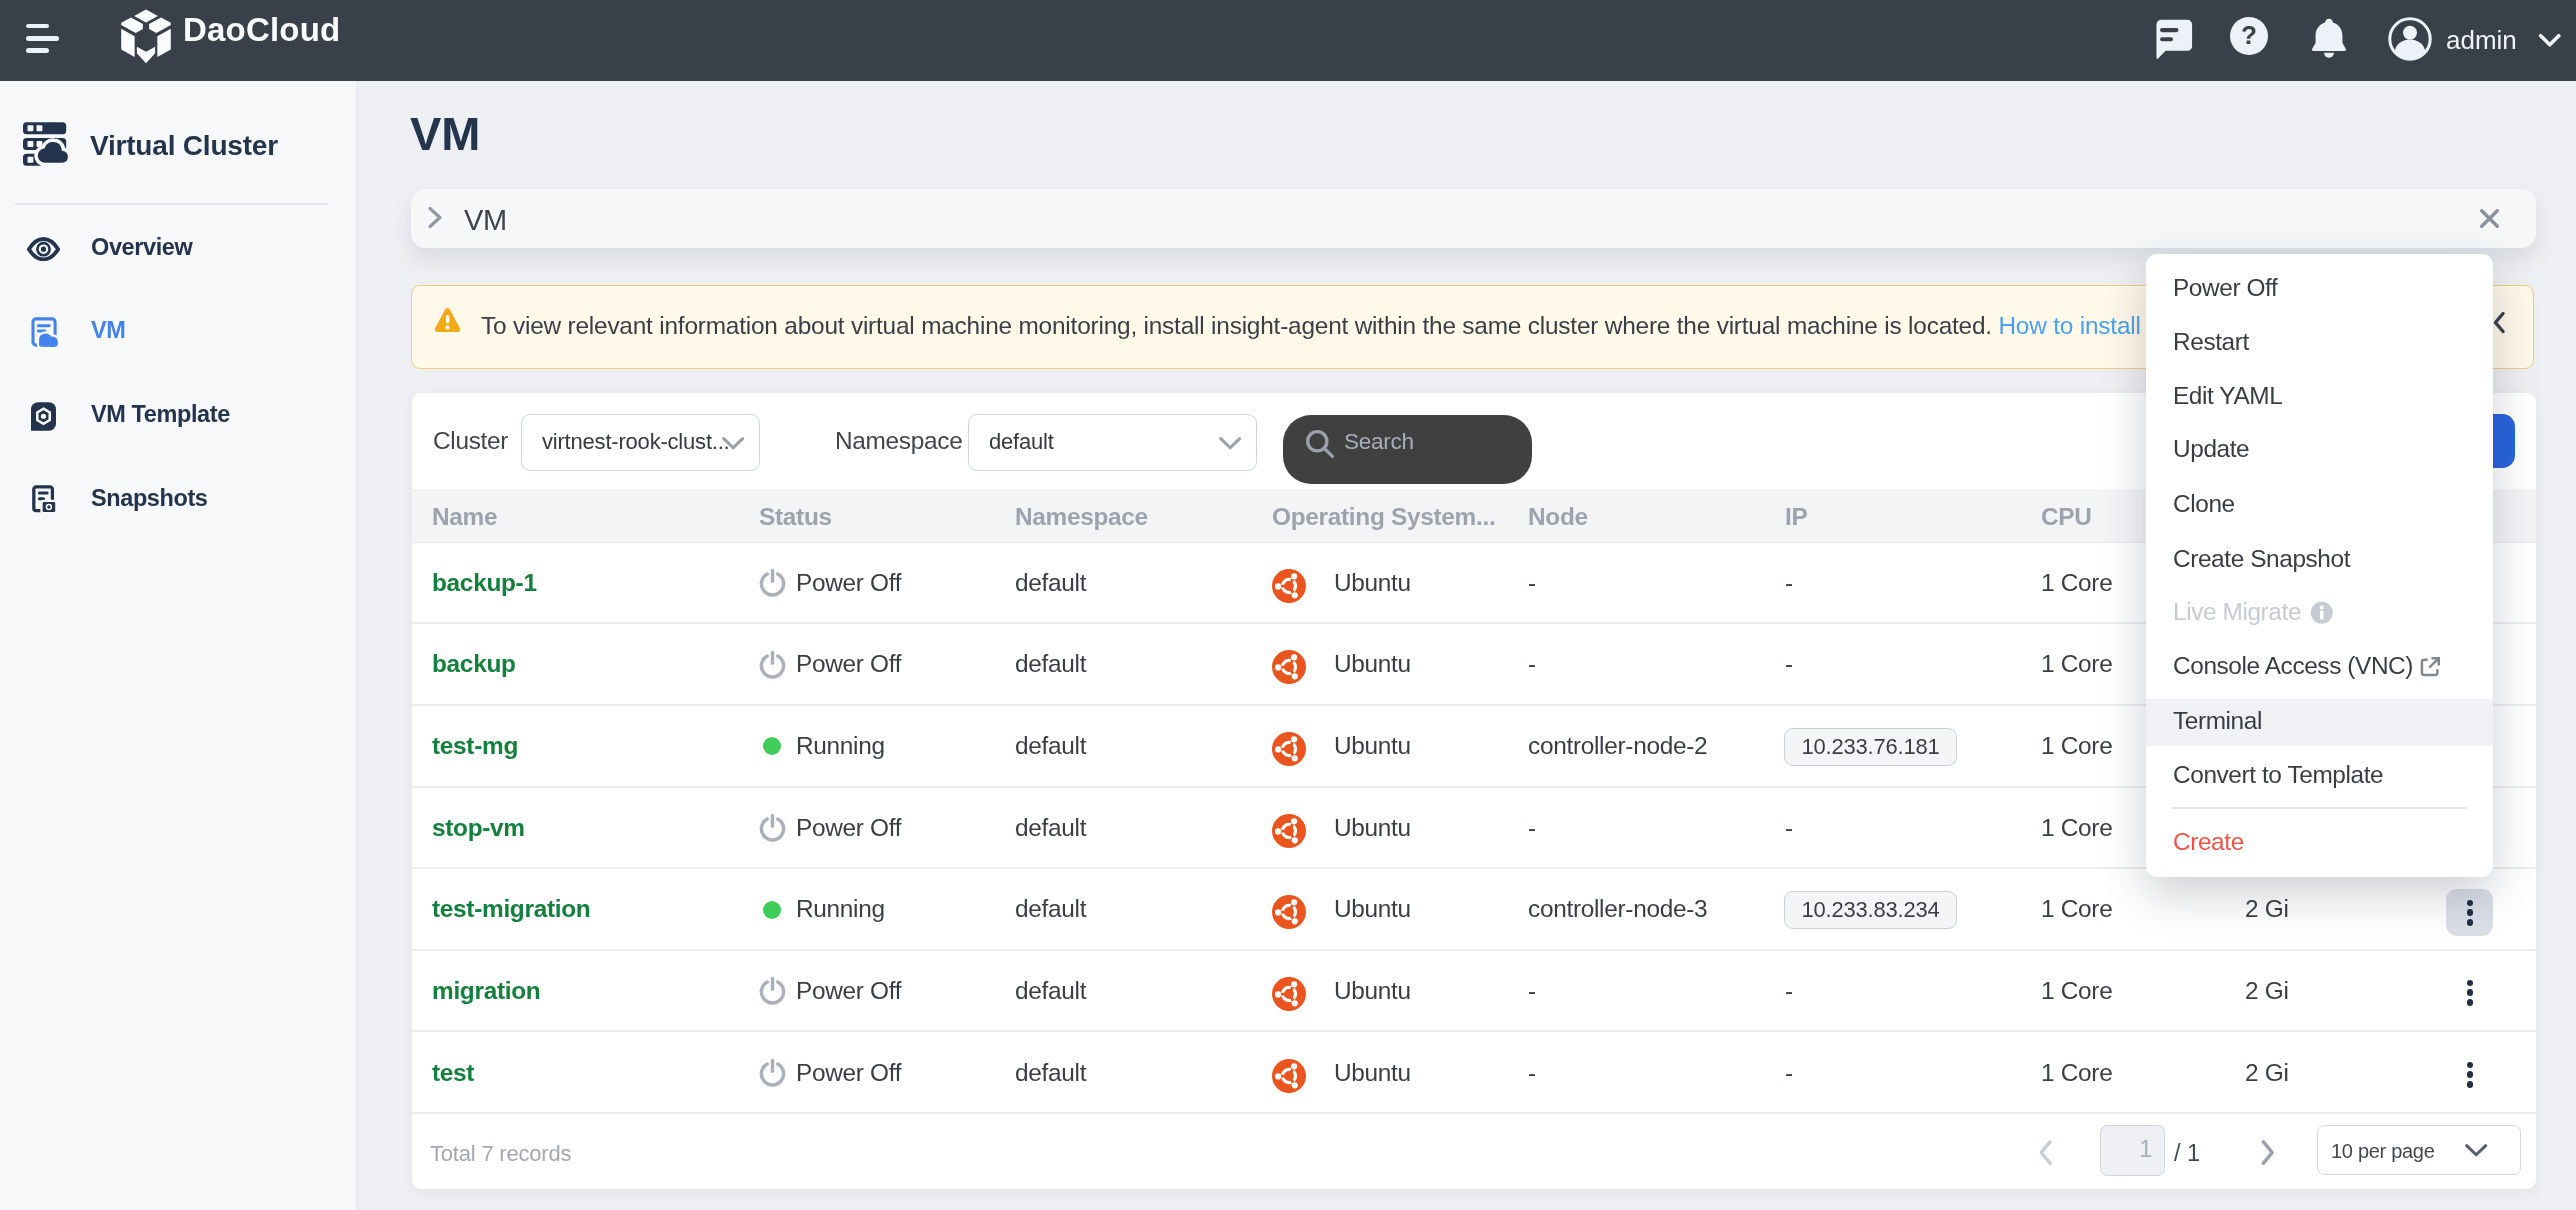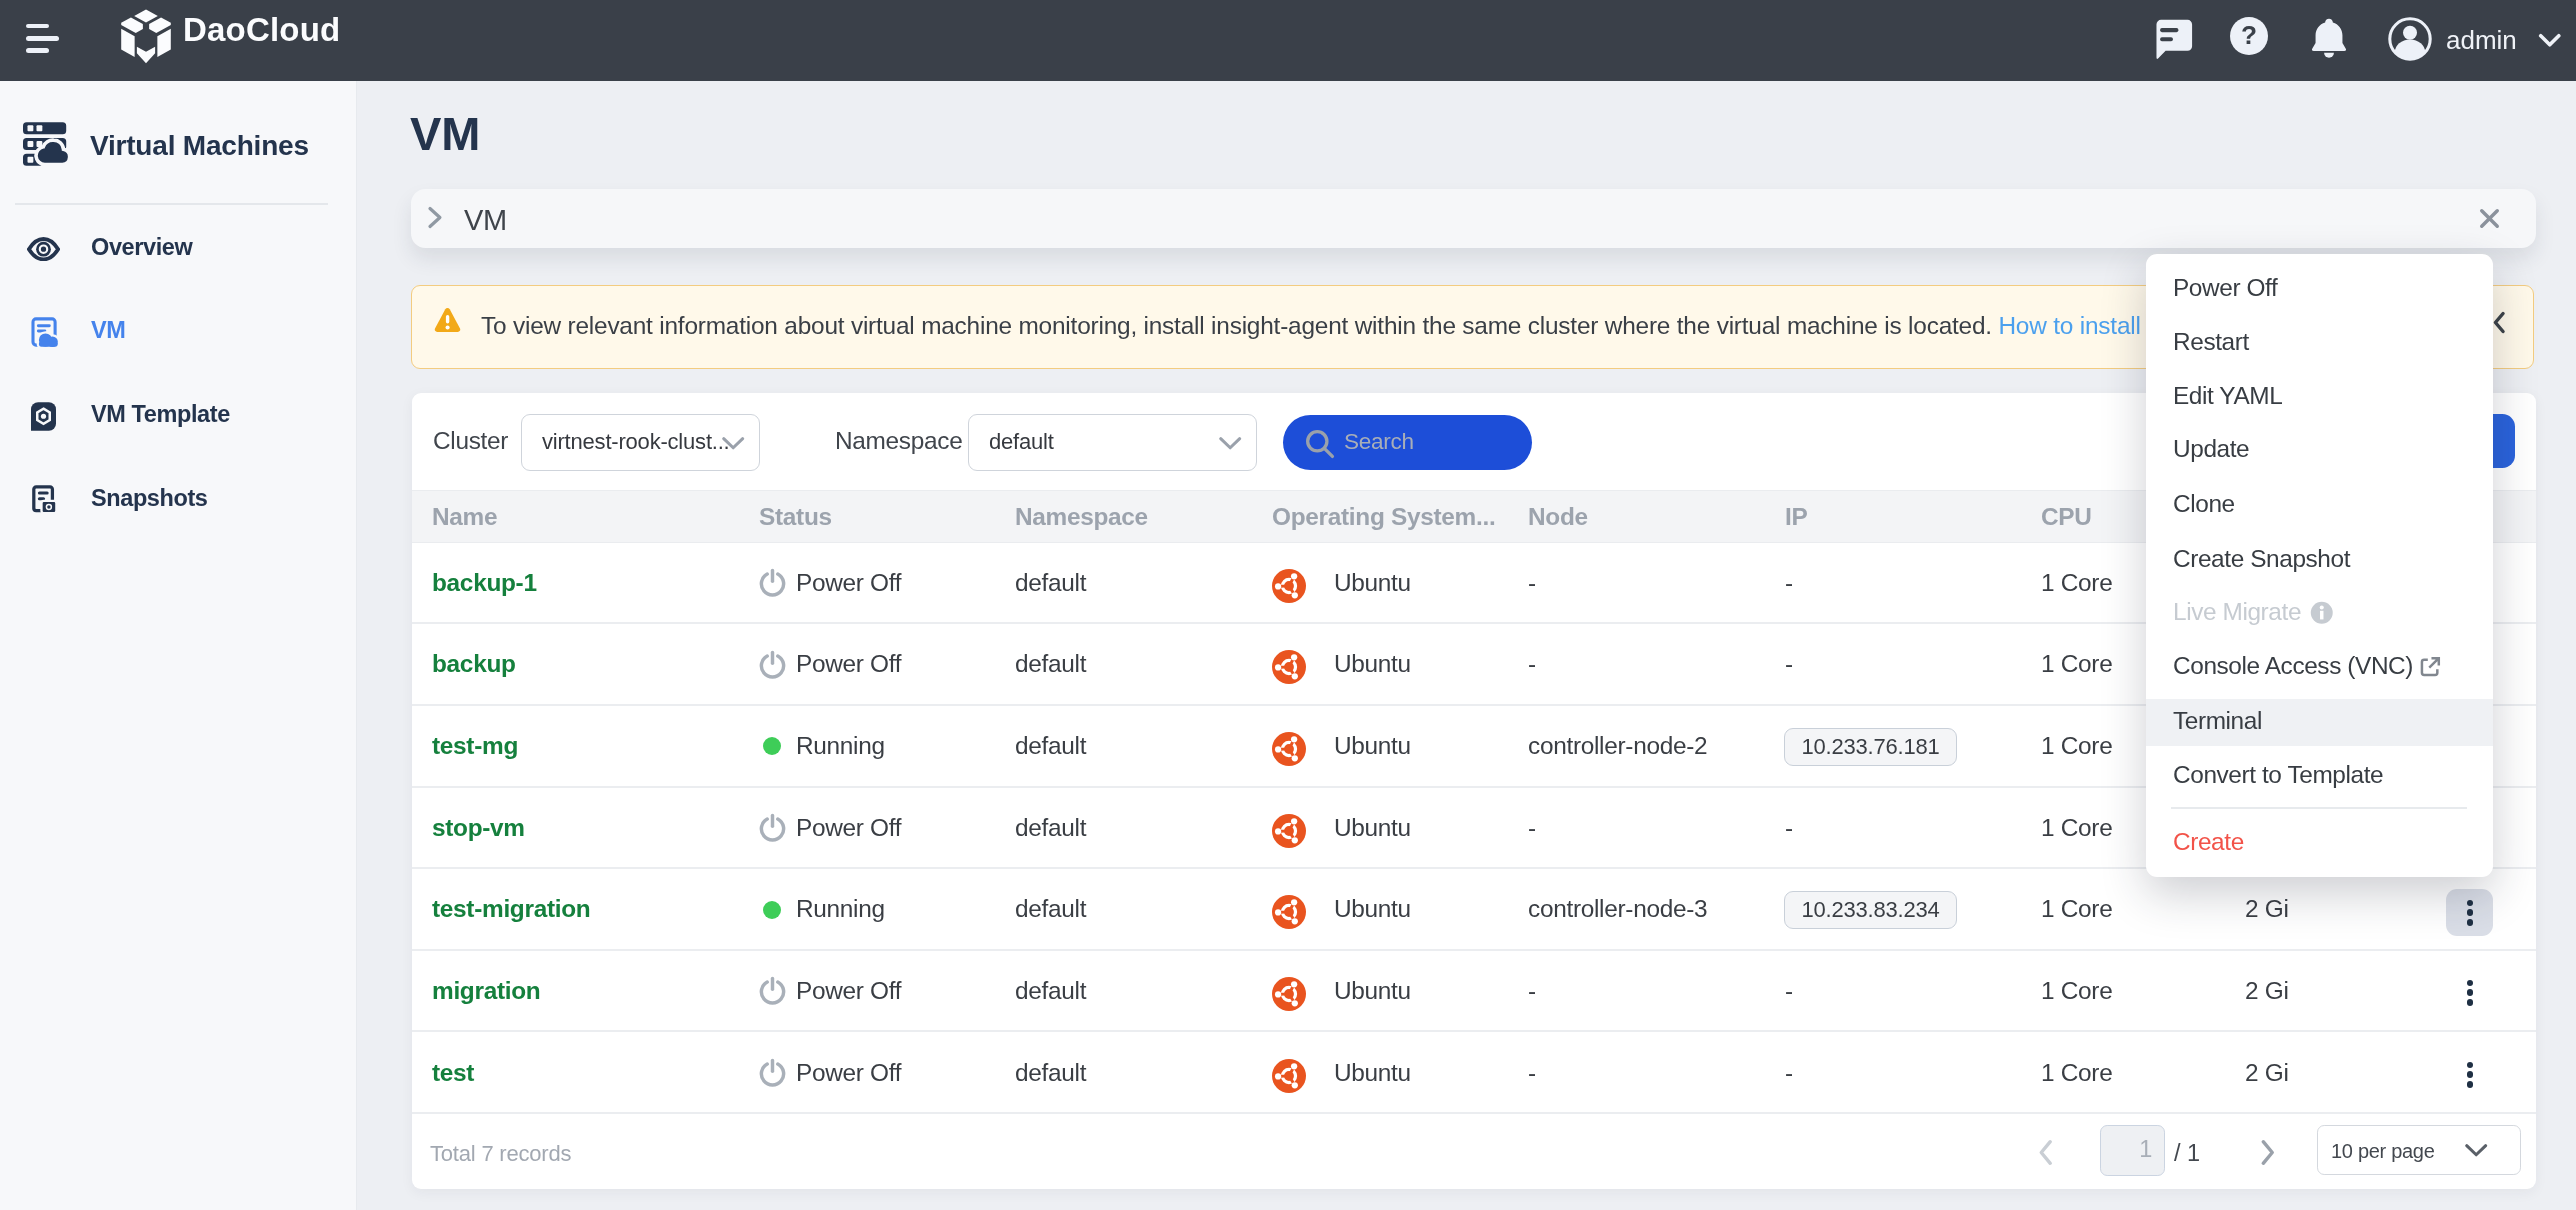--- a/index.html
+++ b/index.html
@@ -23,21 +23,21 @@
 #pgtitle { position:absolute; left:410px; top:106px; font-size:47px; font-weight:bold; color:#24344D; letter-spacing:0px; }
 
 #crumb { position:absolute; left:411px; top:189px; width:2125px; height:59px; background:#F6F7F9; border-radius:14.5px; box-shadow:0 11px 20px rgba(40,48,66,.10); }
 #alert { position:absolute; left:411px; top:285px; width:2123px; height:84px; background:#FFF9EA; border:1.8px solid #F3CC80; border-radius:9px; }
 #card { position:absolute; left:412px; top:393px; width:2124px; height:796px; background:#fff; border-radius:9px; box-shadow:0 3.6px 12.6px rgba(40,48,66,.05); }
 
 
 .flabel { position:absolute; top:427px; font-size:24.4px; color:#40454C; letter-spacing:-0.3px; }
 .sel { position:absolute; top:414px; height:57px; background:#fff; border:1.8px solid #CFD4DB; border-radius:9px; }
 .sel .st { position:absolute; left:20px; top:13.5px; font-size:22px; color:#36393F; letter-spacing:-0.2px; white-space:nowrap; }
-#search { position:absolute; left:1283px; top:415px; width:249px; height:55px; background:#1d4ed8; border-radius:28px; }
+#search { position:absolute; left:1283px; top:415px; width:249px; height:69px; background:#404040; border-radius:28px; }
 #newbtn { position:absolute; left:2385px; top:414px; width:130px; height:54px; background:#2A63DC; border-radius:12.6px; }
 
 
 #thead { position:absolute; left:412px; top:490px; width:2124px; height:53px; background:#F3F4F6; border-top:1.8px solid #EAECEF; border-bottom:1.8px solid #EAECEF; }
 .th { position:absolute; top:503px; font-size:24.4px; font-weight:bold; color:#9CA3AD; letter-spacing:-0.3px; white-space:nowrap; }
 .rowline { position:absolute; width:2124px; height:1.8px; background:#EBEDF0; left:412px; }
 .td { position:absolute; font-size:24.4px; color:#3A3E44; letter-spacing:-0.3px; white-space:nowrap; }
 .td.name { font-weight:bold; color:#15803d; }
 .dot { position:absolute; width:18px; height:18px; border-radius:50%; background:#3ECD58; }
 .chip { position:absolute; width:173px; height:38px; border:1.8px solid #C9D0D9; background:#F4F5F7; border-radius:9px; font-size:22px; color:#3A3E44; text-align:center; line-height:35px; letter-spacing:-0.2px; }
@@ -114,21 +114,21 @@
   <g fill="#F7F8FA">
     <rect x="5" y="3.5" width="6.5" height="6.5" rx="1"></rect>
     <rect x="15" y="3.5" width="6.5" height="6.5" rx="1"></rect>
     <rect x="5" y="21" width="6.5" height="6.5" rx="1"></rect>
     <rect x="15" y="21" width="6.5" height="6.5" rx="1"></rect>
     <rect x="5" y="38.5" width="6.5" height="6.5" rx="1"></rect>
     <rect x="15" y="38.5" width="6.5" height="6.5" rx="1"></rect>
   </g>
   <path d="M34 20 a 11 11 0 0 1 11 10.2 a 8.6 8.6 0 0 1 -1.2 17 h-19.6 a 10 10 0 0 1 -1.7 -19.8 a 11.5 11.5 0 0 1 11.5 -7.4 z" fill="#24344D" stroke="#F7F8FA" stroke-width="4"></path>
 </svg>
-<div id="sideTitle">Virtual Machines</div>
+<div id="sideTitle">Virtual Cluster</div>
 <div id="sideDiv"></div>
 
 <svg style="position:absolute;left:27px;top:237px" width="33" height="24.4" viewBox="0 0 36 27">
   <path d="M1.8 13.5 C 7 5.2 12.8 2.2 18 2.2 C 23.2 2.2 29 5.2 34.2 13.5 C 29 21.8 23.2 24.8 18 24.8 C 12.8 24.8 7 21.8 1.8 13.5 Z" fill="none" stroke="#24344D" stroke-width="4.2"></path>
   <circle cx="18" cy="13.5" r="8.2" fill="#24344D"></circle>
   <circle cx="18" cy="13.5" r="4.1" fill="none" stroke="#F7F8FA" stroke-width="2.4"></circle>
 </svg>
 <div class="sitem" style="top:234px">Overview</div>
 
 <svg style="position:absolute;left:31px;top:317px" width="29" height="31" viewBox="0 0 32 34">

